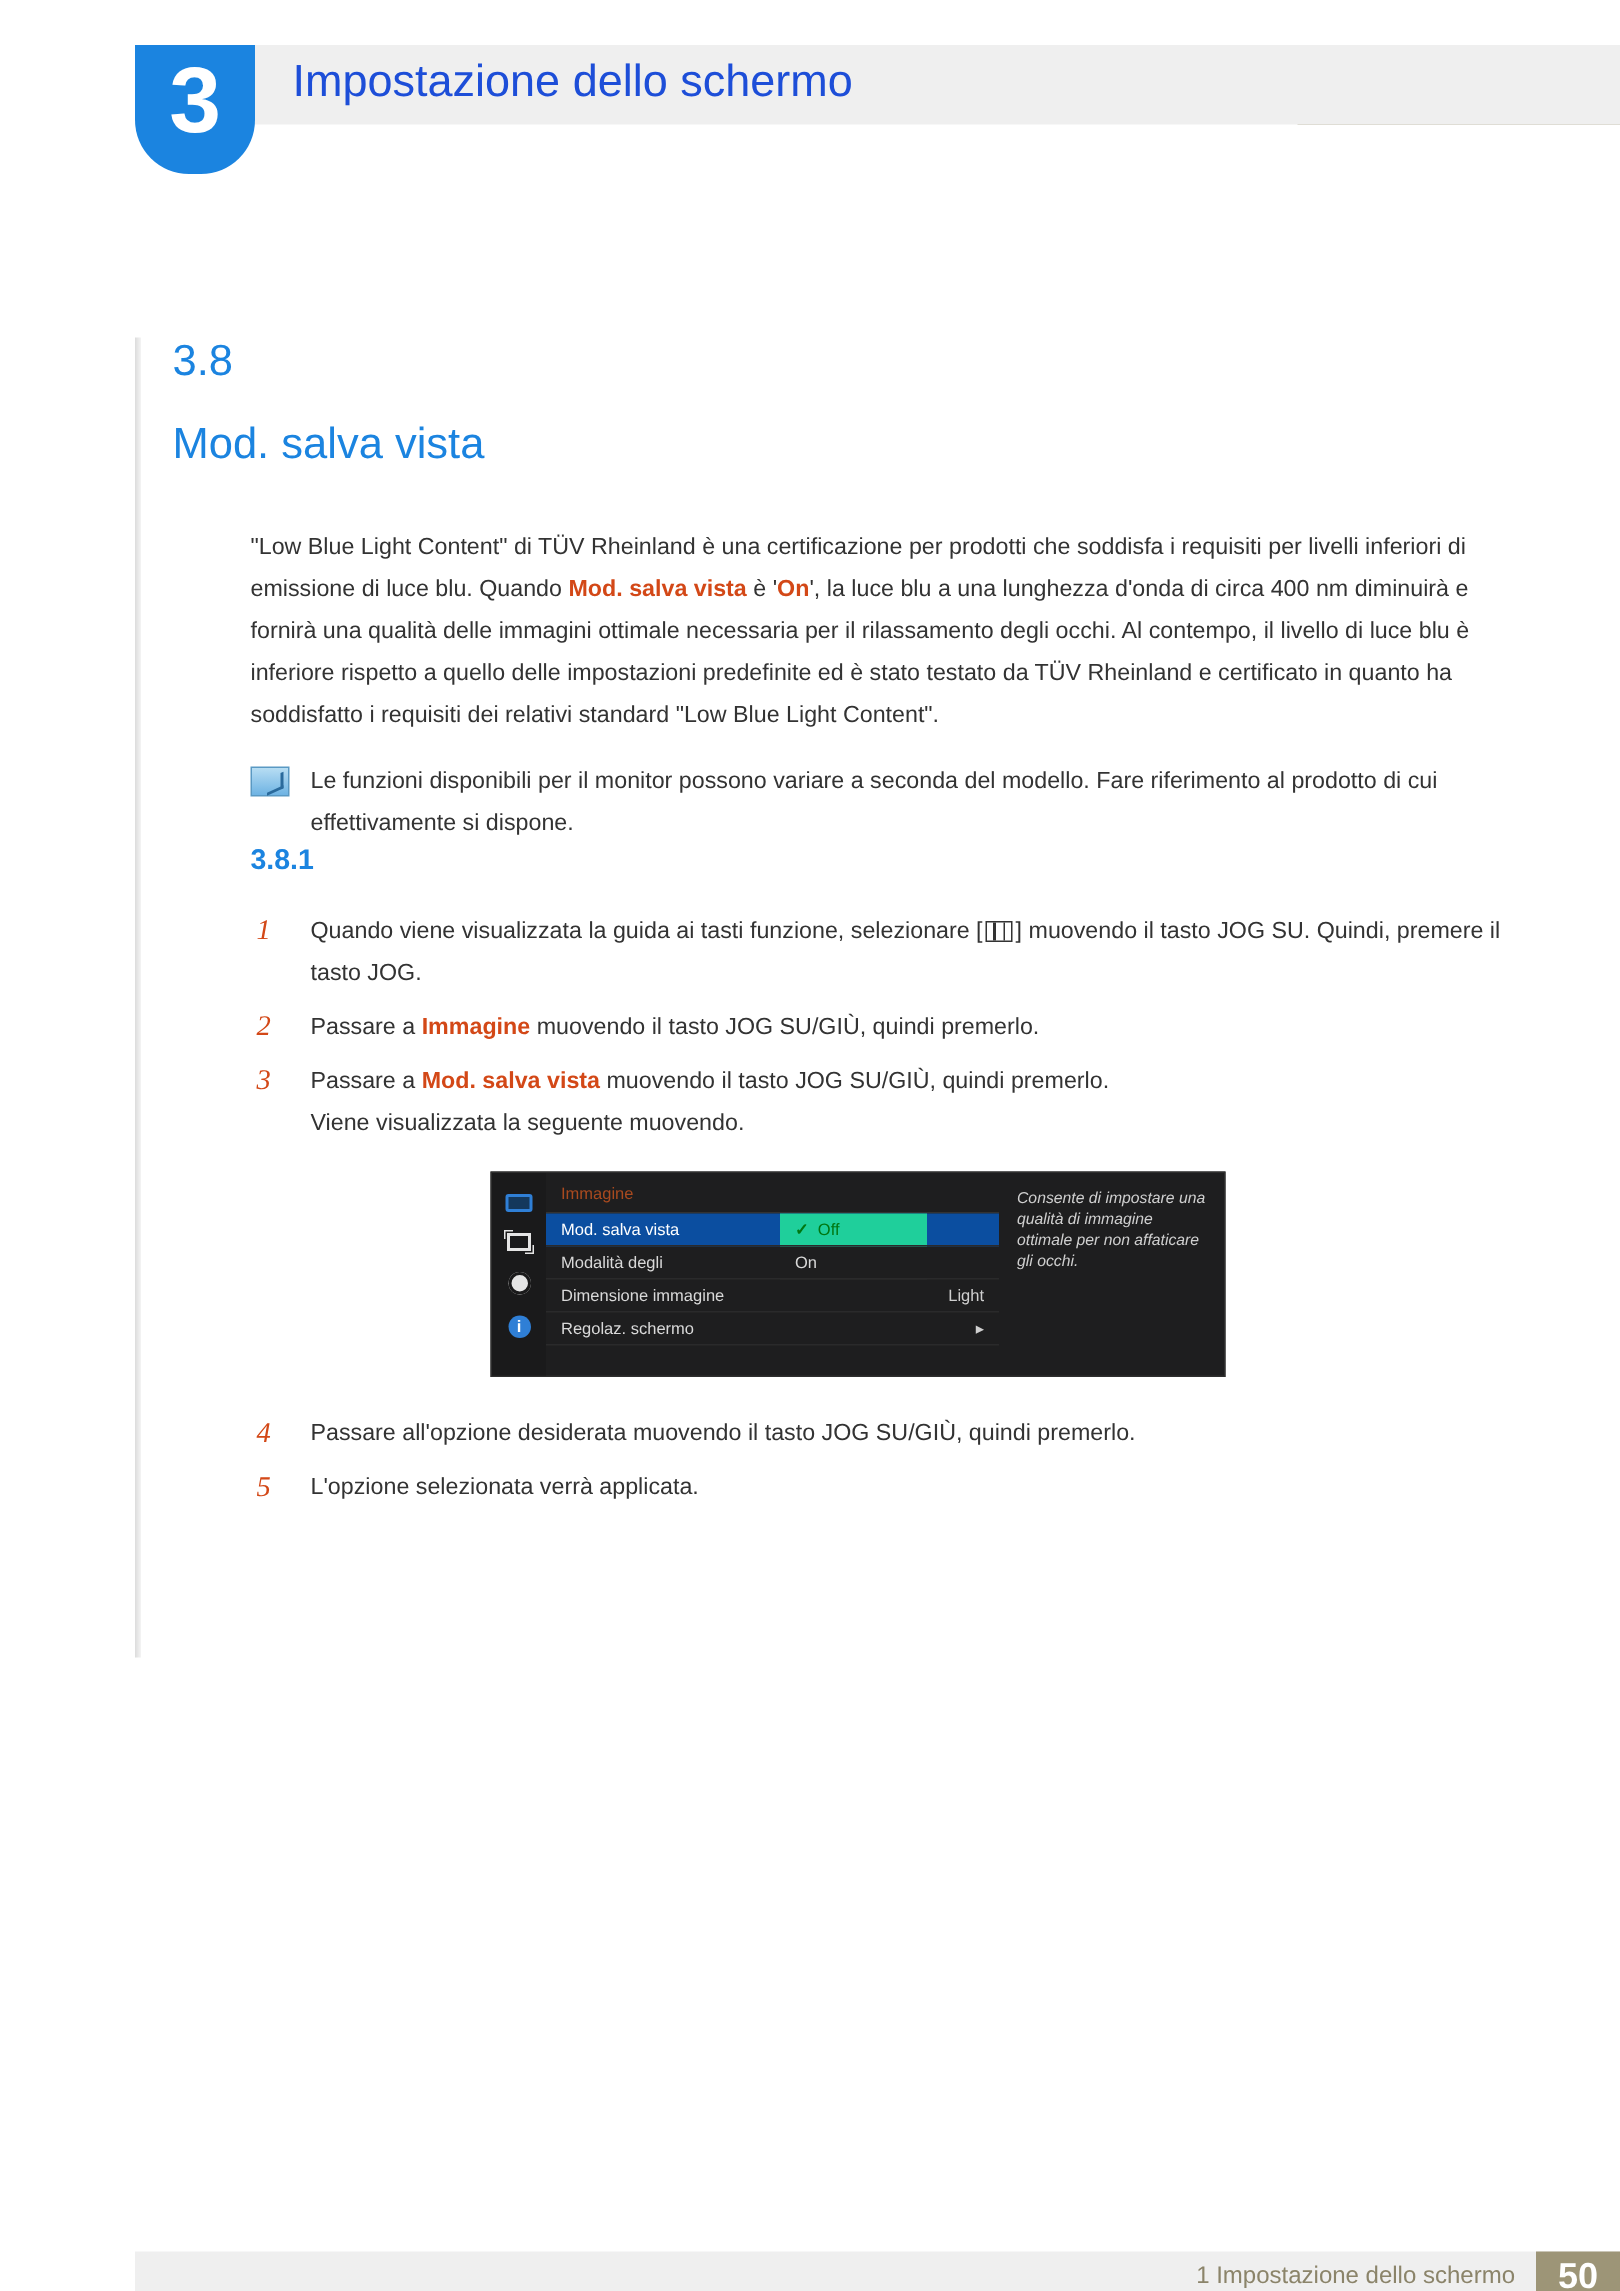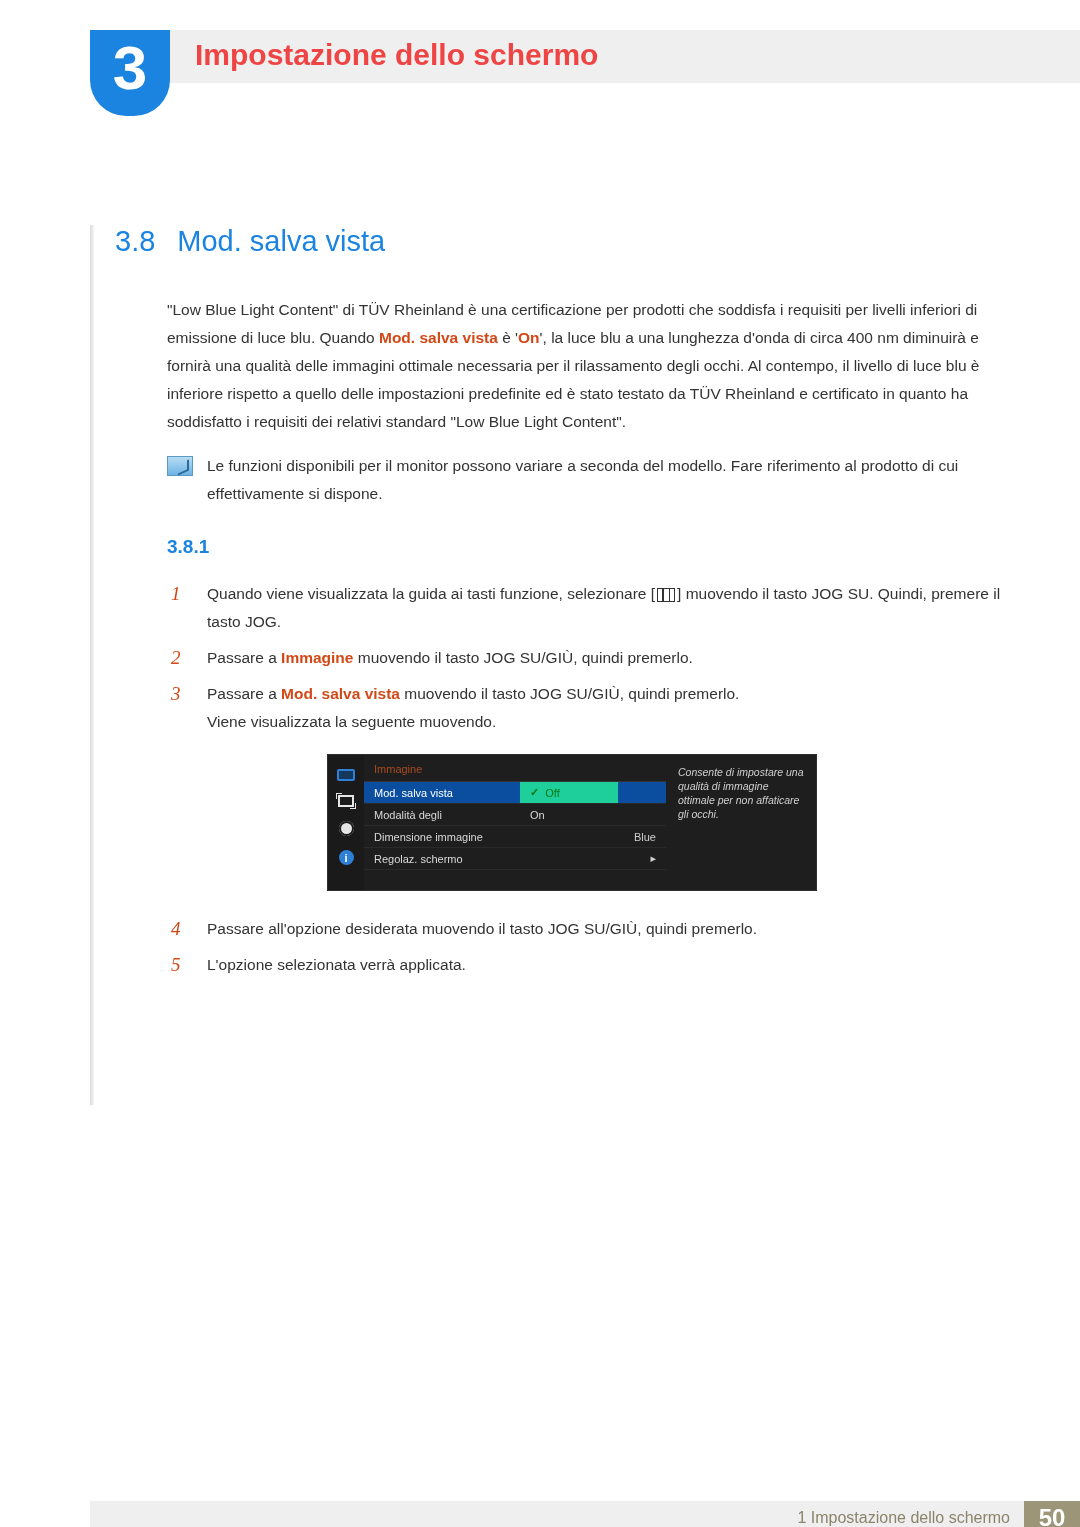--- a/index.html
+++ b/index.html
@@ -7,37 +7,37 @@
   .page { width: 1080px; height: 1527px; margin: 0 auto; position: relative; }
 
   
   .header { position: relative; height: 80px; margin-top: 30px; }
   .h-beige { position: absolute; left: 865px; right: 0; top: 0; height: 53px; background: #9d9577; }
   .h-gray  { position: absolute; left: 90px;  right: 0; top: 0; height: 53px; background: #efefef; }
   .chap-box { position: absolute; left: 90px; top: 0; width: 80px; height: 86px; background: #1b84e0;
               border-bottom-left-radius: 36px; border-bottom-right-radius: 36px; color: #fff;
               display: flex; align-items: center; justify-content: center; }
   .chap-num { font-size: 62px; font-weight: bold; position: relative; top:-6px;}
-  .chap-title { position: absolute; left: 195px; top: 8px; font-size: 30px; color: #ef4444; font-weight: 700; }
+  .chap-title { position: absolute; left: 195px; top: 8px; font-size: 30px; color: #1d4ed8; font-weight: 400; }
 
   
   .gutter { position: absolute; left: 90px; top: 195px; width: 4px; height: 880px;
             background: linear-gradient(to right,#dcdcdc,#f4f4f4); }
 
   
   .body { position: absolute; left: 115px; right: 75px; top: 195px; }
-  .sec-row { display: flex; gap: 22px; align-items: baseline; margin-bottom: 38px; }
+  .sec-row { display: flex; gap: 22px; align-items: baseline; margin-bottom: 38px; flex-direction: column; }
   .sec-num { color: #1b84e0; font-size: 29px; font-weight: 500; }
   .sec-title { color: #1b84e0; font-size: 29px; font-weight: 500; }
 
   .content { margin-left: 52px; }
   p.para { font-size: 15.5px; line-height: 28px; color: #333; margin-bottom: 16px; }
   .hl { color: #d34817; font-weight: bold; }
 
-  .note-row { display: flex; gap: 14px; margin-top: 6px; margin-bottom: 28px; }
+  .note-row { display: flex; gap: 14px; margin-top: 6px; }
   .note-icon { width: 26px; height: 20px; background: linear-gradient(#b7ddf3,#6eb3e3); border: 1px solid #5a99c3; flex-shrink:0; position:relative; margin-top:4px;}
   .note-icon::after{content:""; position:absolute; right:3px; bottom:2px; width:9px; height:9px; border-right:2px solid #2a6a9c; border-bottom:2px solid #2a6a9c; transform:skewY(-25deg);}
   .note-text { font-size: 15.5px; line-height: 28px; }
 
   .sub-row { display:flex; gap:20px; align-items:baseline; margin-bottom:22px; }
   .sub-num { color:#1b84e0; font-size:19px; font-weight:600; }
   .sub-title{ color:#1b84e0; font-size:19px; font-weight:600; }
 
   .steps { margin-left: 4px; }
   .step { display:flex; gap:18px; font-size:15.5px; line-height:28px; margin-bottom:8px; }
@@ -165,21 +165,21 @@
                   </div>
                   <div class="osd-sub-row">
                     <span>On</span>
                   </div>
                 </div>
                 <div class="osd-row">
                   <span class="osd-label">Modalità degli</span>
                 </div>
                 <div class="osd-row">
                   <span class="osd-label">Dimensione immagine</span>
-                  <span class="osd-val">Blue</span>
+                  <span class="osd-val">Light</span>
                 </div>
                 <div class="osd-row">
                   <span class="osd-label">Regolaz. schermo</span>
                   <span class="osd-arrow">▸</span>
                 </div>
               </div>
             </div>
             <div class="osd-desc">Consente di impostare una qualità di immagine ottimale per non affaticare gli occhi.</div>
           </div>
         </div>

